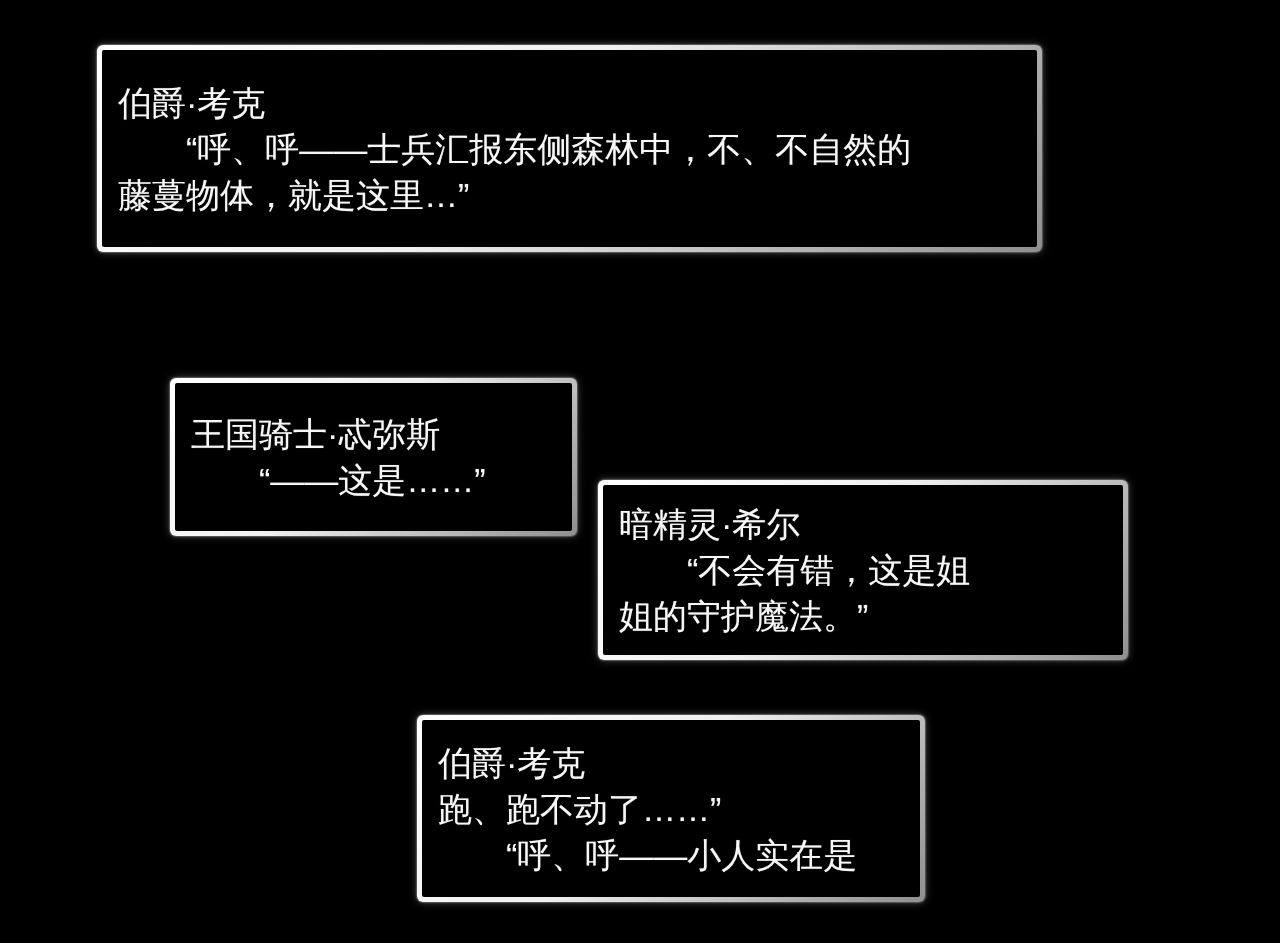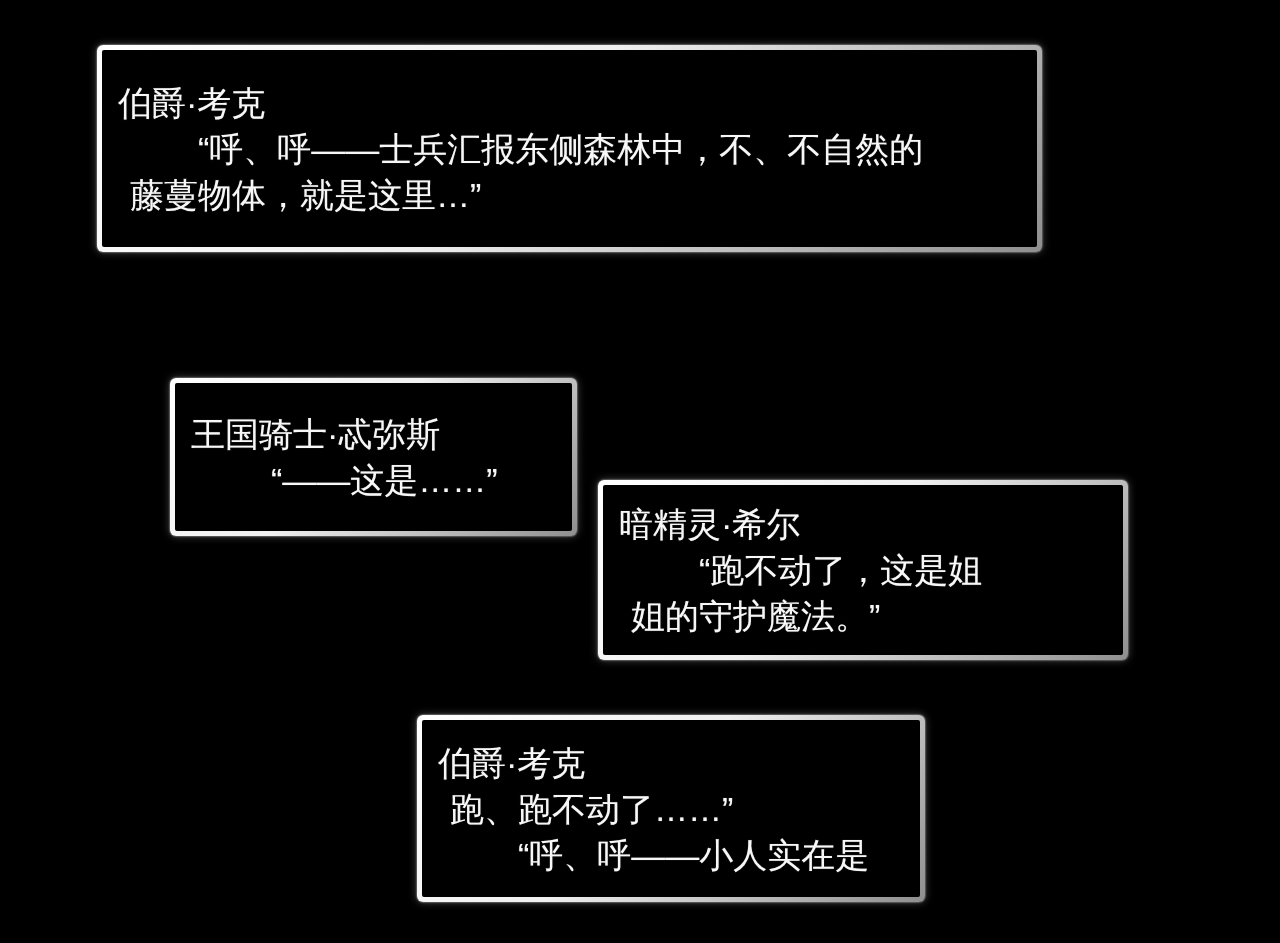--- a/index.html
+++ b/index.html
@@ -37,21 +37,20 @@
     color: #f7f7f7;
     font-size: 34px;
     line-height: 46px;
     text-shadow: 0 0 1px rgba(255,255,255,0.4);
   }
   .speaker {
     white-space: nowrap;
   }
   .quote-line {
     white-space: nowrap;
-    margin-left: 12px;
   }
   .quote-line.indent {
     text-indent: 2em;
   }
   #box1 { left: 97px;  top: 45px;  width: 945px; height: 207px; }
   #box2 { left: 170px; top: 378px; width: 407px; height: 158px; }
   #box3 { left: 598px; top: 480px; width: 530px; height: 180px; }
   #box4 { left: 417px; top: 715px; width: 508px; height: 187px; }
 </style>
 </head>
@@ -70,21 +69,21 @@
   <div class="dialog-box" id="box2">
     <div class="dialog-inner">
       <div class="speaker">王国骑士·忒弥斯</div>
       <div class="quote-line indent">“——这是……”</div>
     </div>
   </div>
 
   <div class="dialog-box" id="box3">
     <div class="dialog-inner">
       <div class="speaker">暗精灵·希尔</div>
-      <div class="quote-line indent">“跑不动了，这是姐</div>
+      <div class="quote-line indent">“不会有错，这是姐</div>
       <div class="quote-line">姐的守护魔法。”</div>
     </div>
   </div>
 
   <div class="dialog-box" id="box4">
     <div class="dialog-inner">
       <div class="speaker">伯爵·考克</div>
       <div class="quote-line">跑、跑不动了……”</div>
       <div class="quote-line indent">“呼、呼——小人实在是</div>
     </div>

